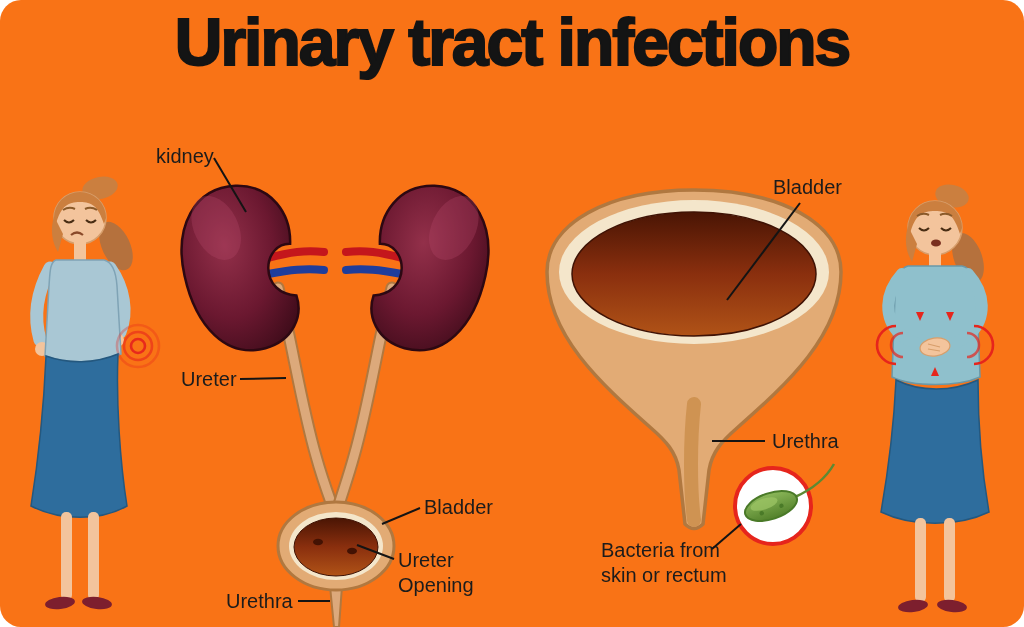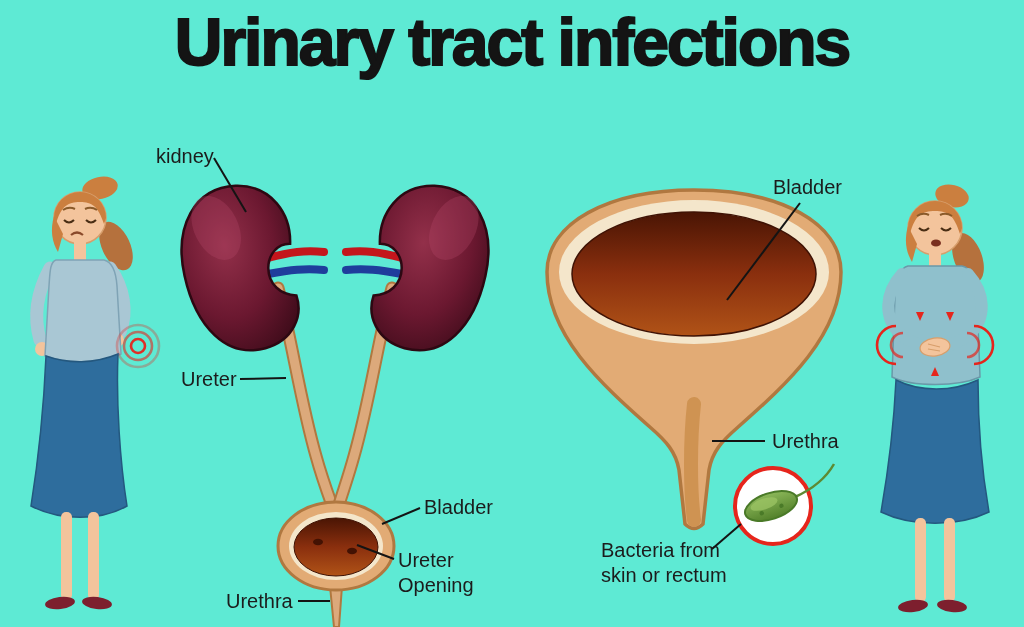--- a/index.html
+++ b/index.html
@@ -1,18 +1,19 @@
 <!DOCTYPE html>
 <html><head>
 <meta charset="utf-8">
 <style>
   html,body{margin:0;padding:0;background:#ffffff;}
   .stage{
-    position:relative;width:1024px;height:627px;background:#5eead4;overflow:hidden;
+    position:relative;width:1024px;height:627px;background:#f97316;overflow:hidden;
     font-family:"Liberation Sans",sans-serif;
+    border-radius:21px;
   }
   .title{
     position:absolute;top:4px;left:0;width:100%;margin:0;text-align:center;
     font-family:"Liberation Sans",sans-serif;font-weight:bold;font-size:66px;
     letter-spacing:-2px;color:#141414;-webkit-text-stroke:2px #141414;
   }
   svg{position:absolute;top:0;left:0;}
   .lbl{font-family:"Liberation Sans",sans-serif;font-size:20px;fill:#1c1c1c;}
   .ptr{stroke:#141414;stroke-width:2;fill:none;}
 </style>

